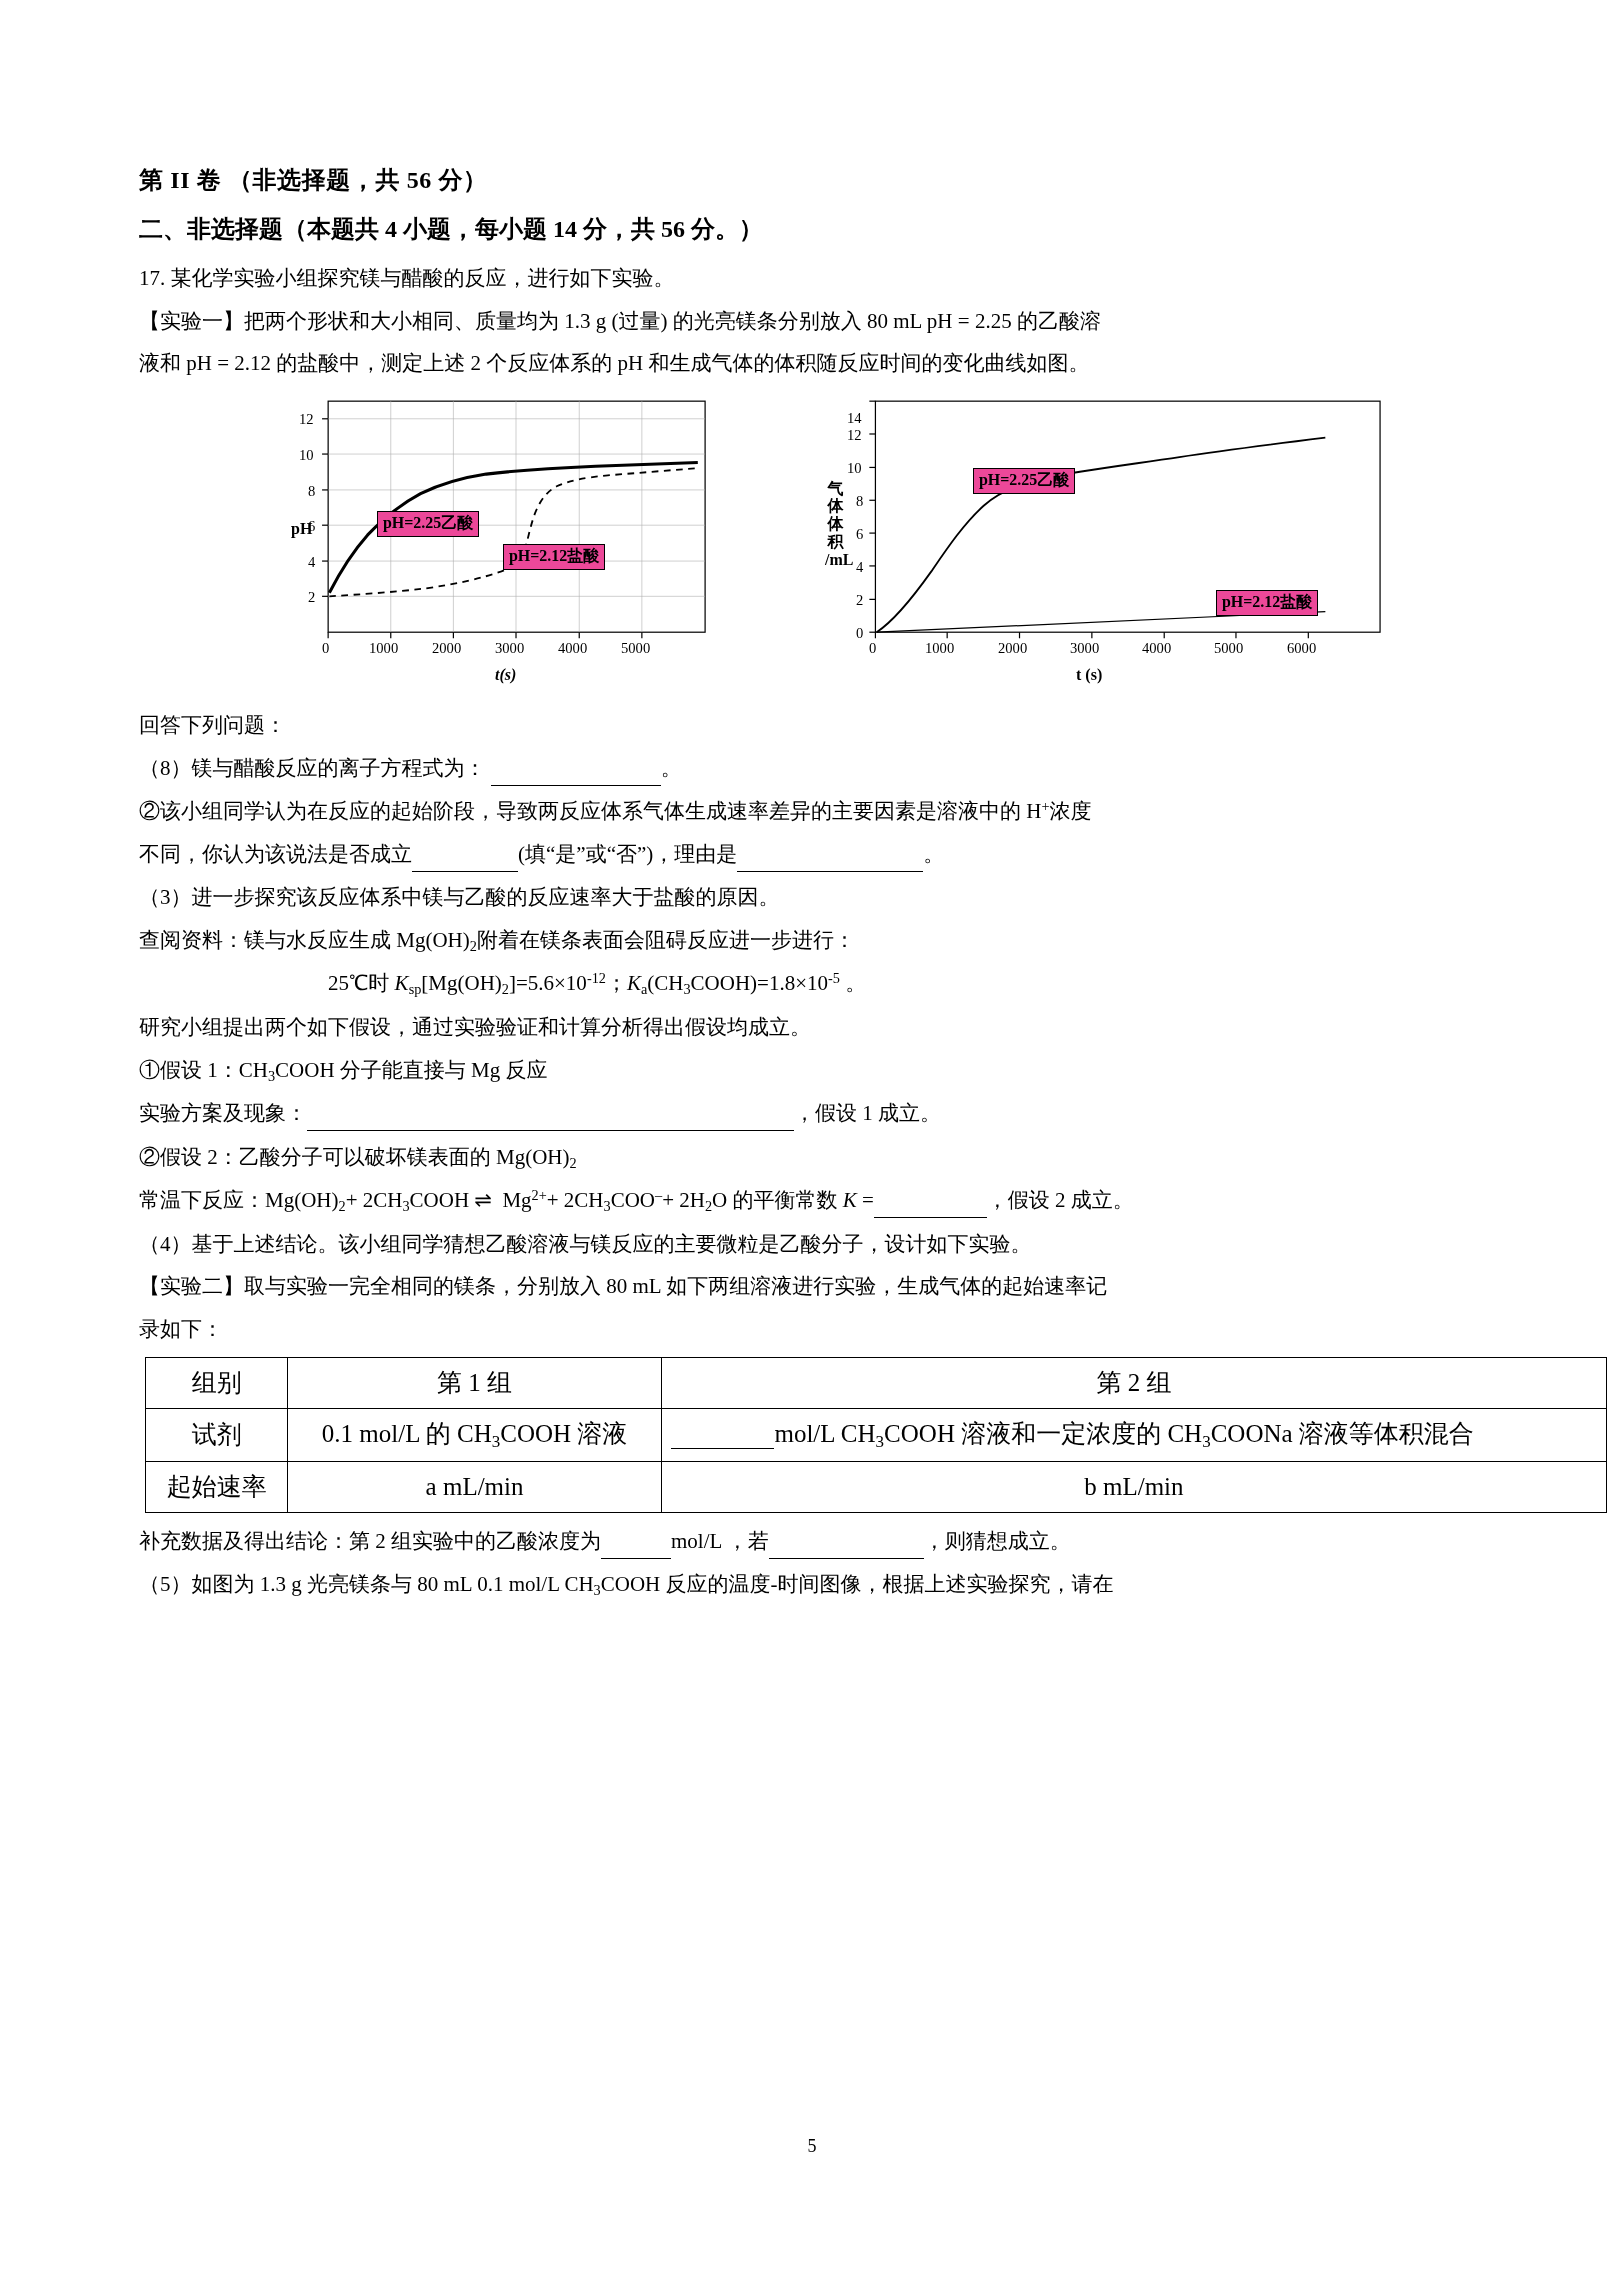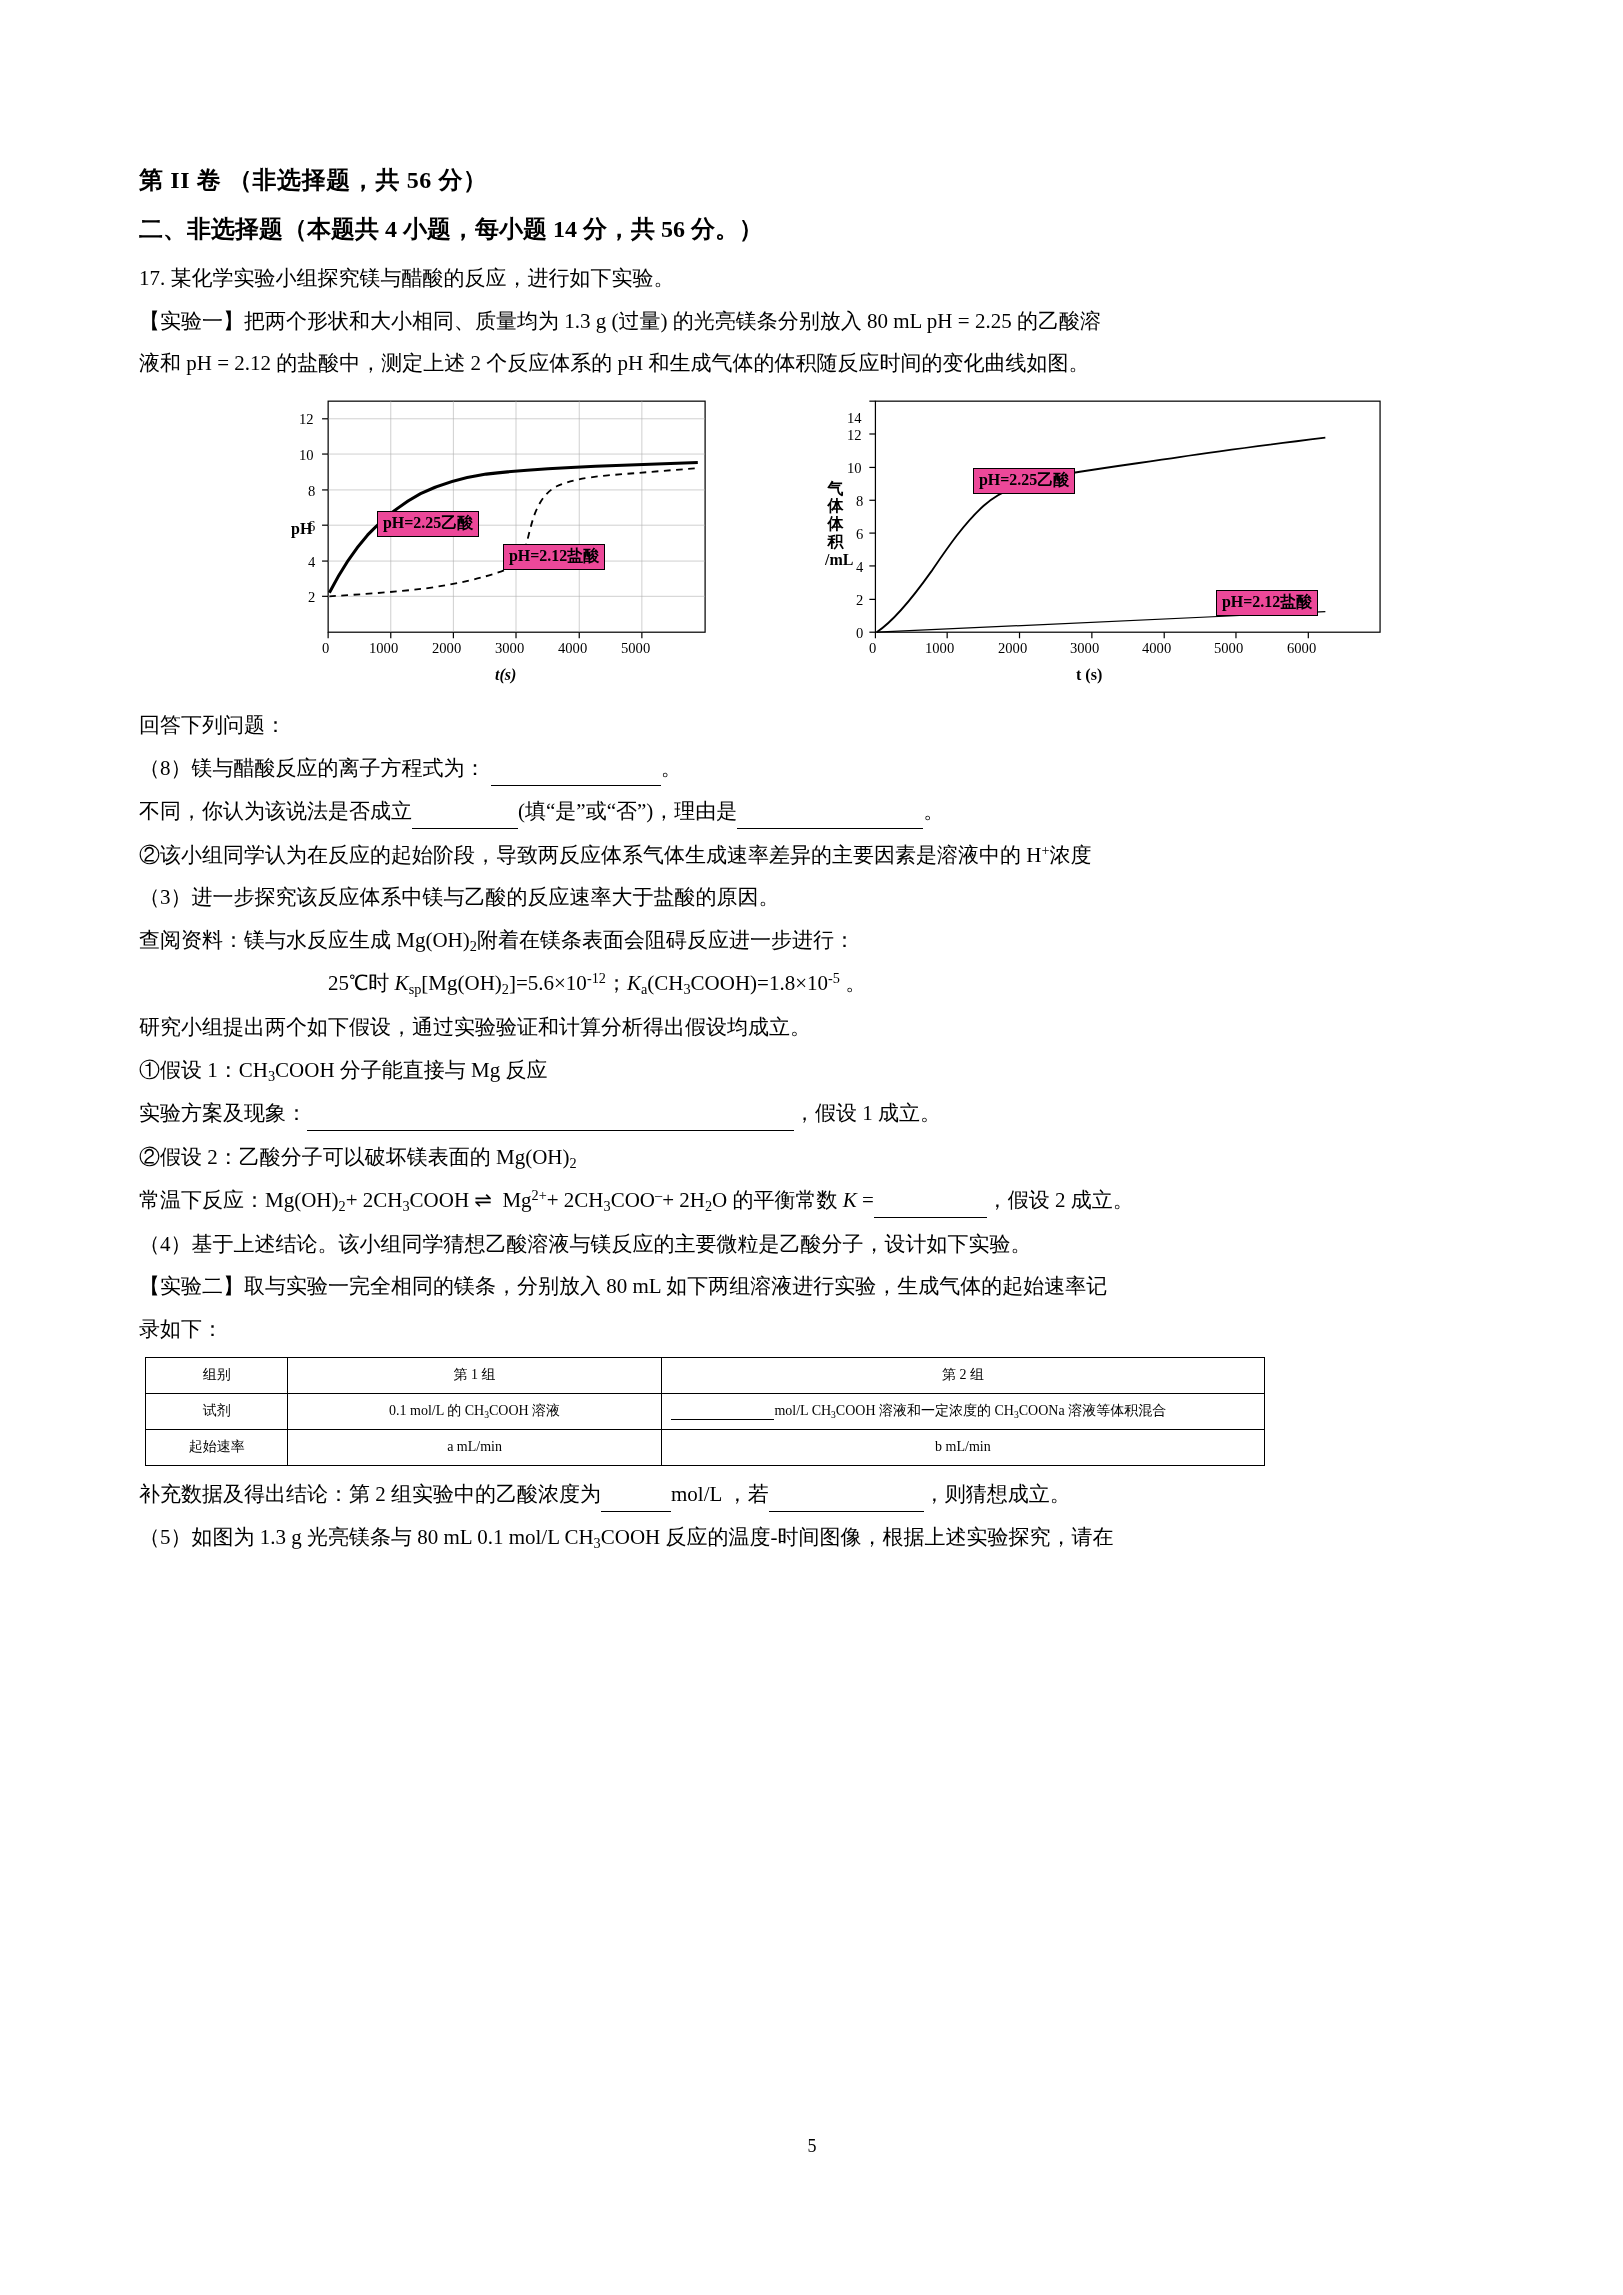--- a/index.html
+++ b/index.html
@@ -85,23 +85,23 @@
     font-weight: bold;
     background: #ec4899;
     border: 1.2px solid #000;
     padding: 1.8px 4.9px;
     white-space: nowrap;
   }
 
   
   table.exp-table {
     border-collapse: collapse;
-    width: 1120px;
+    width: 1462px;
     margin: 11px 0 11px 6px;
-    font-size: 14px;
+    font-size: 25px;
   }
   table.exp-table td {
     border: 1.2px solid #000;
     padding: 8.5px 9.7px;
     vertical-align: middle;
   }
   td.c { text-align: center; }
   .col1 { width: 122px; }
   .col2 { width: 353px; }
 
@@ -239,25 +239,25 @@
 
     <p class="line">回答下列问题：</p>
 
     <p class="line">
       <span>（8）镁与醋酸反应的离子方程式为：</span>
       <span class="fill" style="width:170px;">&nbsp;</span><span>。</span>
     </p>
 
 
     <p class="line">
+      <span>②该小组同学认为在反应的起始阶段，导致两反应体系气体生成速率差异的主要因素是溶液中的 H</span><sup>+</sup><span>浓度</span>
+    </p>
+
+    <p class="line">
       <span>不同，你认为该说法是否成立</span><span class="fill" style="width:106px;">&nbsp;</span><span>(填“是”或“否”)，理由是</span><span class="fill" style="width:186px;">&nbsp;</span><span>。</span>
-    </p>
-
-    <p class="line">
-      <span>②该小组同学认为在反应的起始阶段，导致两反应体系气体生成速率差异的主要因素是溶液中的 H</span><sup>+</sup><span>浓度</span>
     </p>
 
     <p class="line">（3）进一步探究该反应体系中镁与乙酸的反应速率大于盐酸的原因。</p>
 
     <p class="line">
       <span>查阅资料：镁与水反应生成 Mg(OH)</span><sub>2</sub><span>附着在镁条表面会阻碍反应进一步进行：</span>
     </p>
 
     <p class="line" style="margin-left:189px;">
       25℃时 <span class="ital">K</span><sub>sp</sub>[Mg(OH)<sub>2</sub>]=5.6×10<sup>-12</sup>；<span class="ital">K</span><sub>a</sub>(CH<sub>3</sub>COOH)=1.8×10<sup>-5</sup> 。

